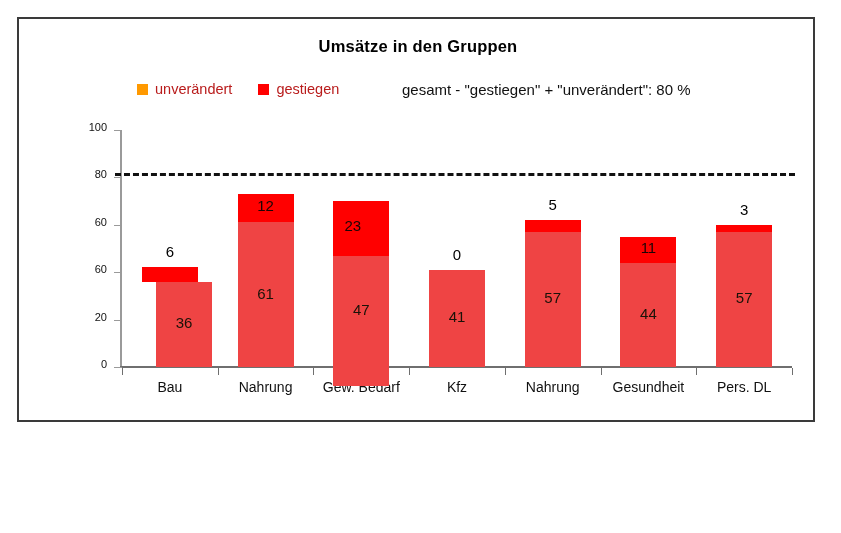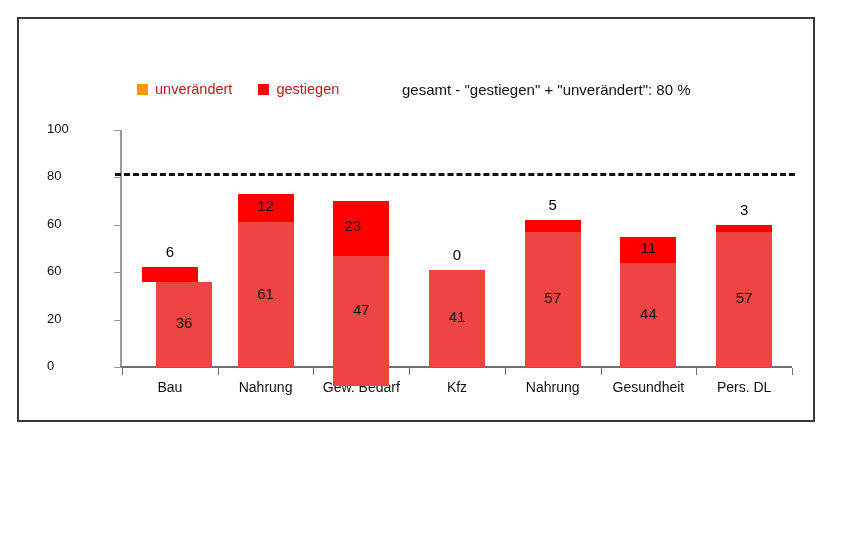--- a/index.html
+++ b/index.html
@@ -104,22 +104,22 @@
   .y-tick {
     position: absolute;
     left: 95px;
     width: 8px;
     height: 1px;
     background: #9a9a9a;
   }
   .y-tick-label {
     position: absolute;
     width: 60px;
-    text-align: left;
-    font-size: 13px;
+    text-align: right;
+    font-size: 11px;
     color: #111111;
     transform: translateY(-9px);
   }
 
   .x-tick {
     position: absolute;
     top: 349px;
     width: 1px;
     height: 7px;
     background: #6f6f6f;
@@ -171,20 +171,21 @@
     text-align: center;
     font-size: 15px;
     color: #000000;
   }
 </style>
 </head>
 <body>
 
 <div id="chart-frame">
 
+  <div id="chart-title">Umsätze in den Gruppen</div>
 
   <div id="legend">
     <div class="legend-item">
       <span class="legend-swatch" style="background:#FF9900"></span>
       <span class="legend-label">unverändert</span>
     </div>
     <div class="legend-item">
       <span class="legend-swatch" style="background:#FF0000"></span>
       <span class="legend-label">gestiegen</span>
     </div>

